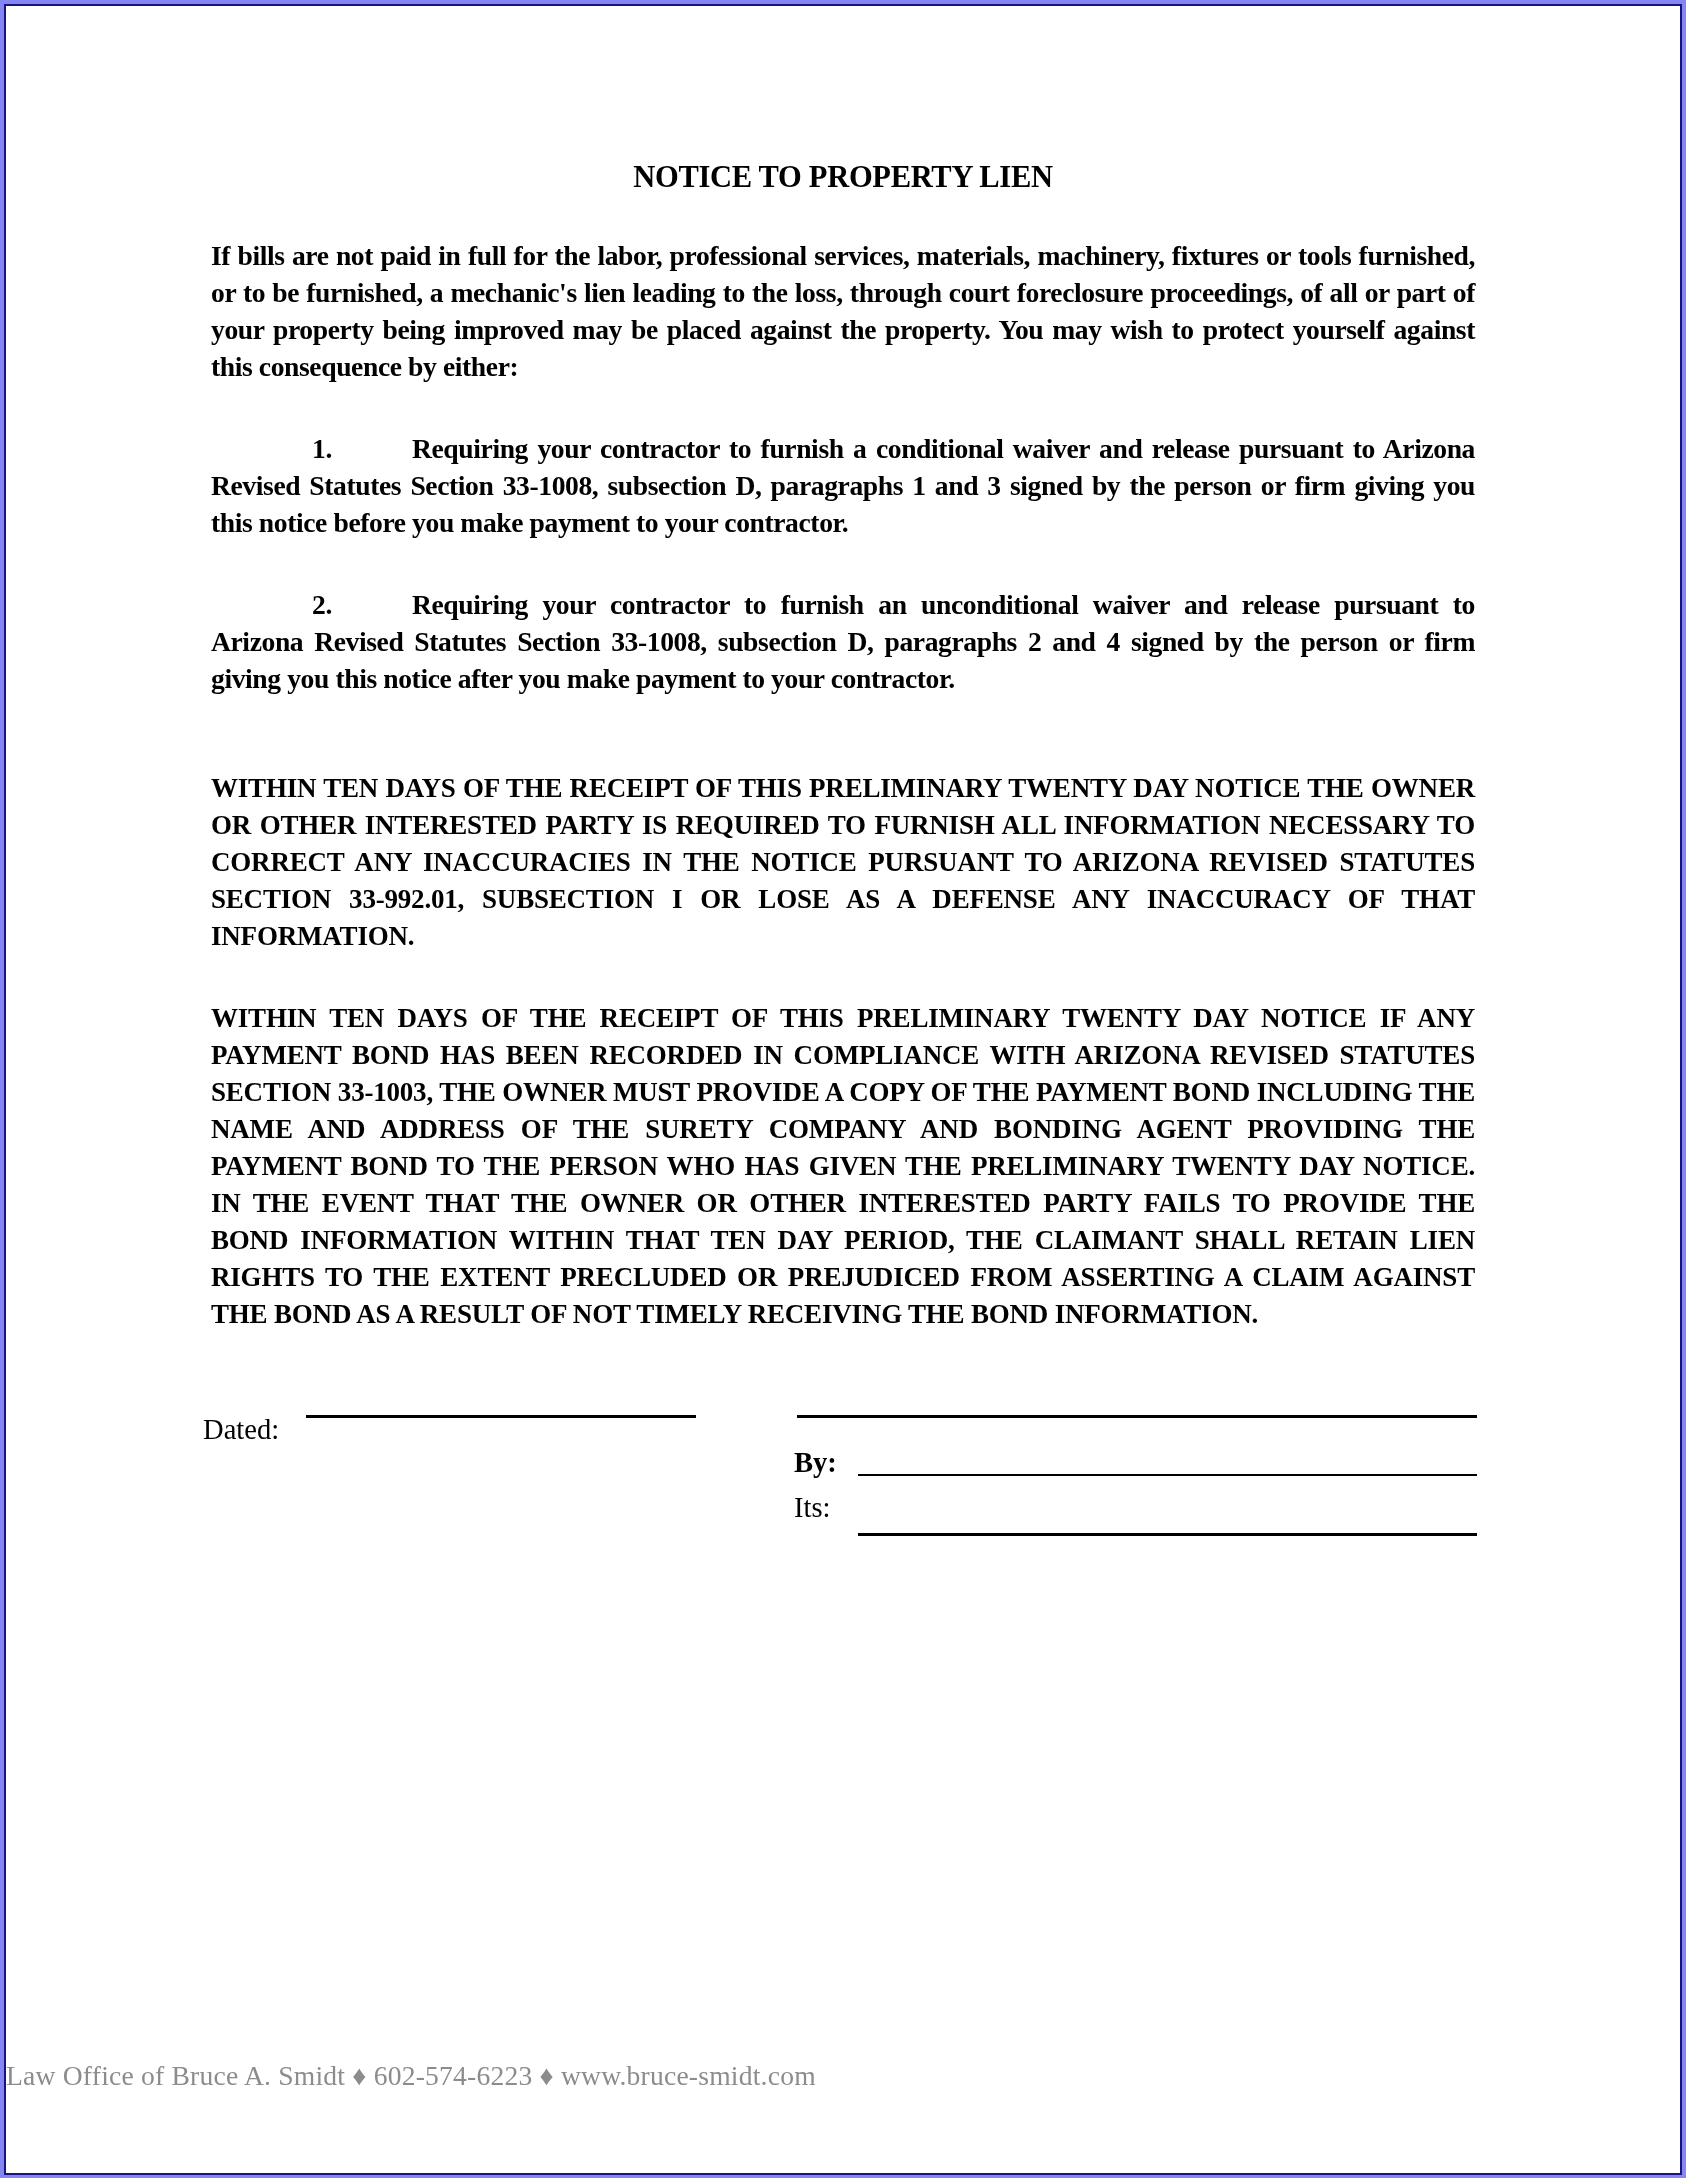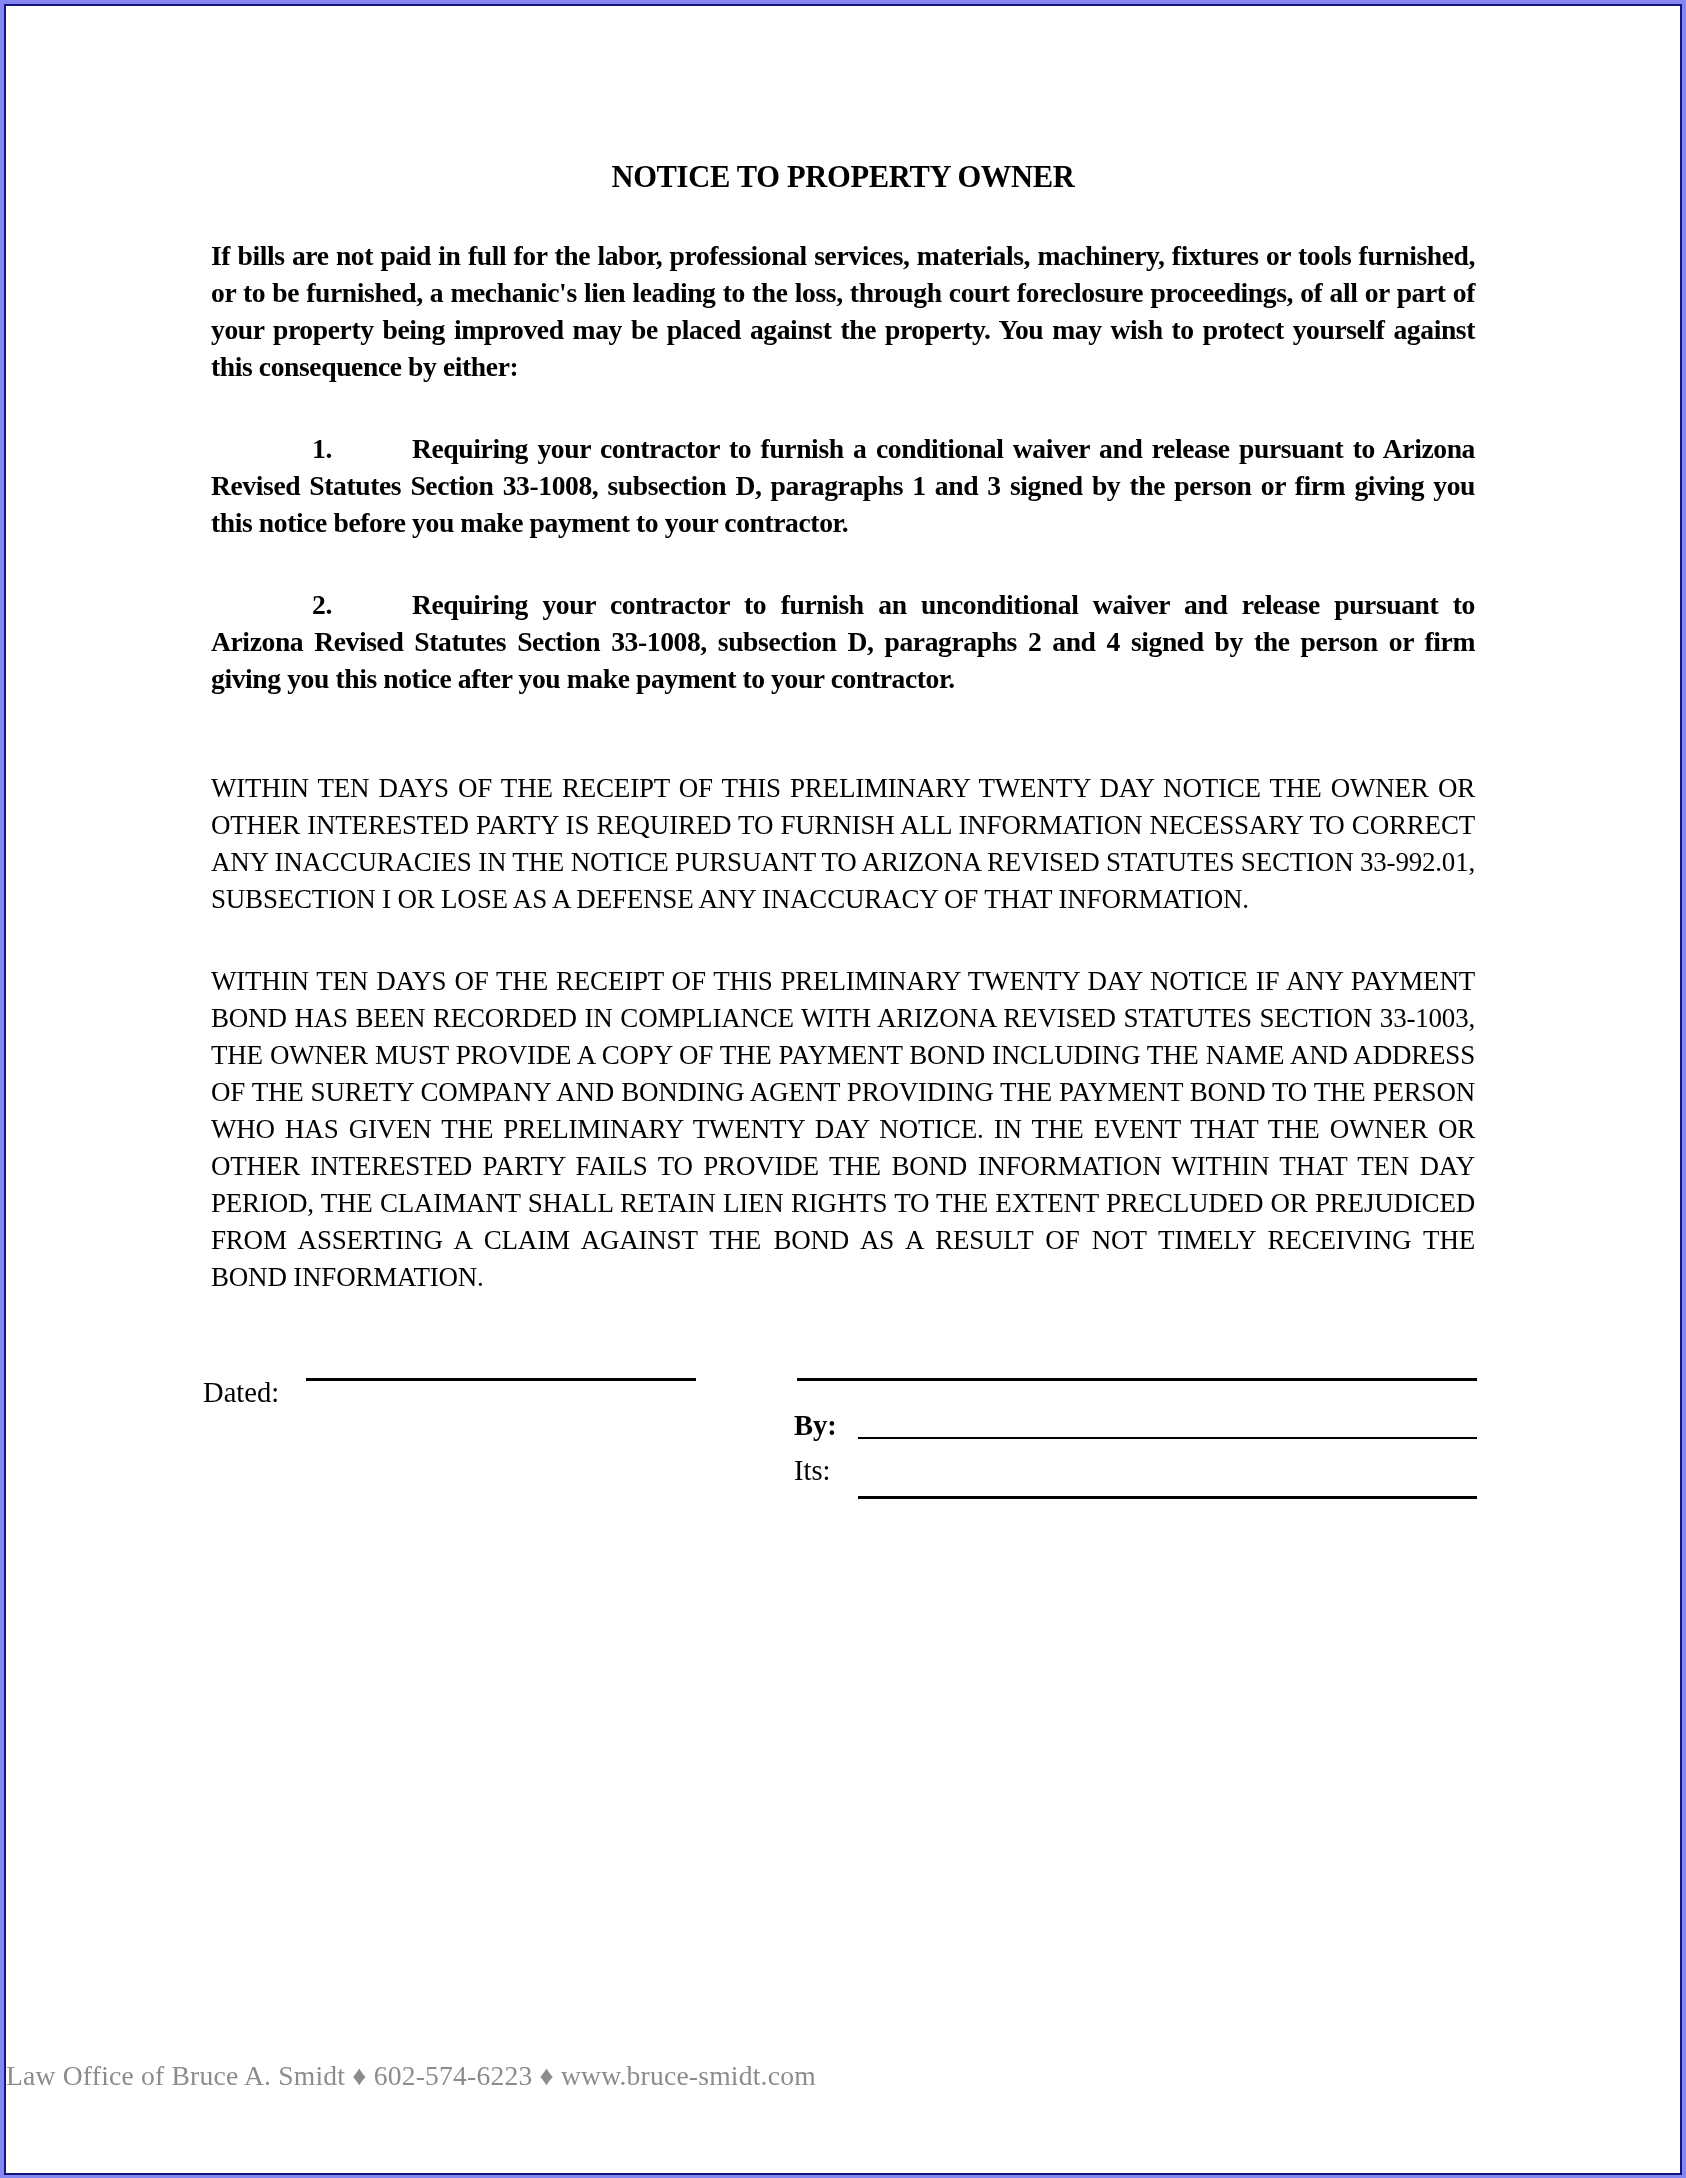--- a/index.html
+++ b/index.html
@@ -47,21 +47,21 @@
   p.numbered {
     text-indent: 101px;
     margin-top: 45px;
   }
   .item-num {
     display: inline-block;
     width: 100px;
     text-indent: 0;
   }
   p.caps-body {
-    font-weight: normal;
+    font-weight: bold;
     font-size: 27px;
     line-height: 37px;
     letter-spacing: -0.2px;
     margin-top: 45px;
   }
   p.caps-first { margin-top: 73px; }
   .sig-area {
     position: relative;
     height: 246px;
     margin-top: 47px;
@@ -92,21 +92,21 @@
     letter-spacing: 0.2px;
   }
 </style>
 </head>
 <body>
 
 <div class="page">
   <div class="page-inner">
     <div class="content">
 
-      <h1 class="doc-title">NOTICE TO PROPERTY OWNER</h1>
+      <h1 class="doc-title">NOTICE TO PROPERTY LIEN</h1>
 
       <p class="body bold-body">If bills are not paid in full for the labor, professional services, materials, machinery, fixtures or tools furnished, or to be furnished, a mechanic's lien leading to the loss, through court foreclosure proceedings, of all or part of your property being improved may be placed against the property.  You may wish to protect yourself against this consequence by either:</p>
 
       <p class="body bold-body numbered"><span class="item-num">1.</span><span>Requiring your contractor to furnish a conditional waiver and release pursuant to Arizona Revised Statutes Section 33-1008, subsection D, paragraphs 1 and 3 signed by the person or firm giving you this notice before you make payment to your contractor.</span></p>
 
       <p class="body bold-body numbered"><span class="item-num">2.</span><span>Requiring your contractor to furnish an unconditional waiver and release pursuant to Arizona Revised Statutes Section 33-1008, subsection D, paragraphs 2 and 4 signed by the person or firm giving you this notice after you make payment to your contractor.</span></p>
 
 
       <p class="body caps-body caps-first">WITHIN TEN DAYS OF THE RECEIPT OF THIS PRELIMINARY TWENTY DAY NOTICE THE OWNER OR OTHER INTERESTED PARTY IS REQUIRED TO FURNISH ALL INFORMATION NECESSARY TO CORRECT ANY INACCURACIES IN THE NOTICE PURSUANT TO ARIZONA REVISED STATUTES SECTION 33-992.01, SUBSECTION I OR LOSE AS A DEFENSE ANY INACCURACY OF THAT INFORMATION.</p>
 

